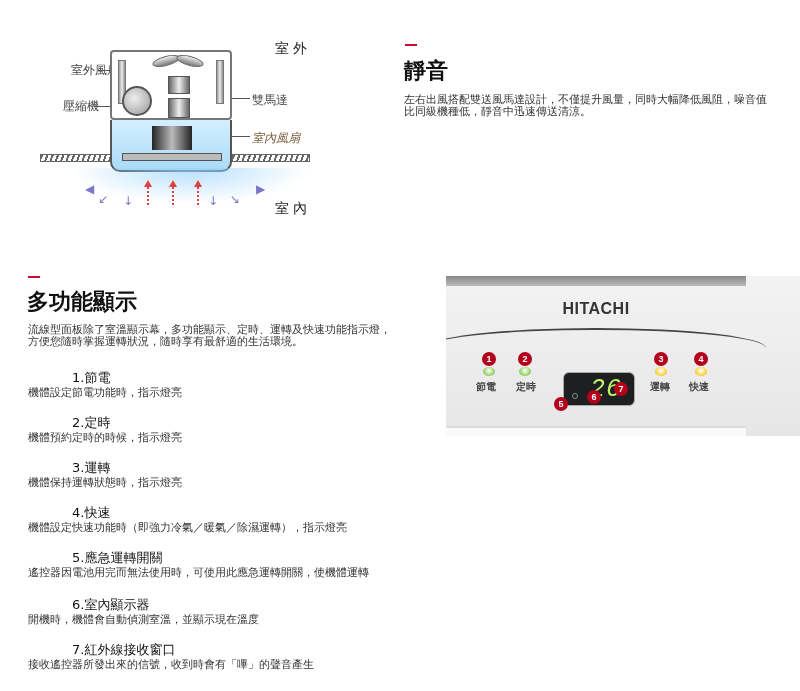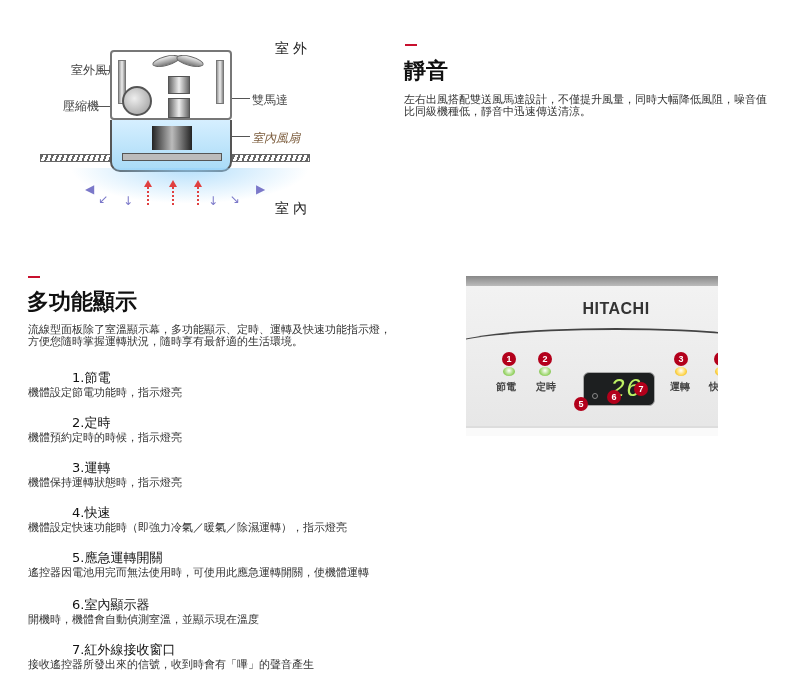--- a/index.html
+++ b/index.html
@@ -29,21 +29,21 @@
     
     .accent-bar { position: absolute; width: 12px; height: 2px; background: #c8102e; }
     .section-title { position: absolute; font-size: 22px; font-weight: bold; color: #111; }
     .body-text { position: absolute; font-size: 11px; line-height: 12px; color: #333; }
 
     .feature { position: absolute; left: 28px; width: 400px; }
     .feature-title { font-size: 13px; font-weight: normal; color: #111; line-height: 15px; margin-left: 44px; }
     .feature-desc { font-size: 11px; color: #333; line-height: 15px; }
 
     
-    .panel { position: absolute; left: 466px; top: 276px; width: 252px; height: 160px; background: linear-gradient(180deg,#f3f3f3,#e6e6e6); overflow: hidden; }
+    .panel { position: absolute; left: 446px; top: 276px; width: 354px; height: 160px; background: linear-gradient(180deg,#f3f3f3,#e6e6e6); overflow: hidden; }
     .panel-topbar { position: absolute; left: 0; top: 0; width: 300px; height: 10px; background: linear-gradient(180deg,#888,#bbb); }
     .panel-curve { position: absolute; left: -20px; top: 52px; width: 340px; height: 20px; border-top: 2px solid #444; border-radius: 50% 50% 0 0 / 100% 100% 0 0; }
     .panel-bottom { position: absolute; left: 0; top: 150px; width: 300px; height: 10px; background: #fafafa; border-top: 2px solid #ddd; }
     .brand { position: absolute; left: 0; width: 300px; top: 24px; text-align: center; font-family: "Liberation Sans", sans-serif; font-weight: bold; font-size: 16px; color: #333; letter-spacing: 0.5px; }
     .badge { position: absolute; width: 14px; height: 14px; border-radius: 50%; background: #b3001b; color: #fff; font-size: 9px; font-weight: bold; text-align: center; line-height: 14px; font-family: "Liberation Sans", sans-serif; }
     .led { position: absolute; width: 12px; height: 9px; border-radius: 50%; }
     .led.green { background: radial-gradient(circle at 50% 40%, #fff, #9bd66b 60%, #6aa63a); }
     .led.yellow { background: radial-gradient(circle at 50% 40%, #fff, #ffd54a 60%, #c99a10); }
     .led-label { position: absolute; font-size: 10px; color: #444; font-weight: bold; white-space: nowrap; }
     .display { position: absolute; left: 117px; top: 105px; width: 72px; height: 34px; background: #1d1f20; border-radius: 6px; border: 1px solid #aaa; }

